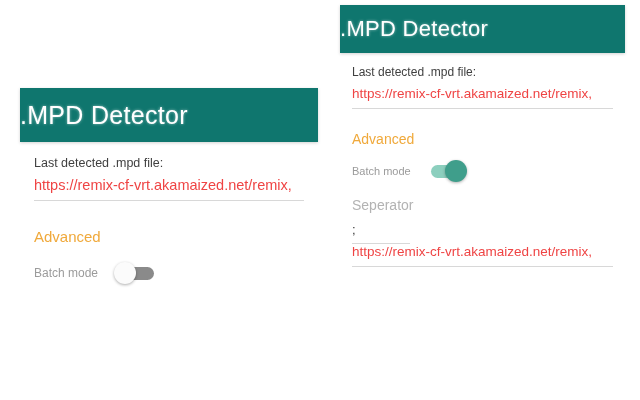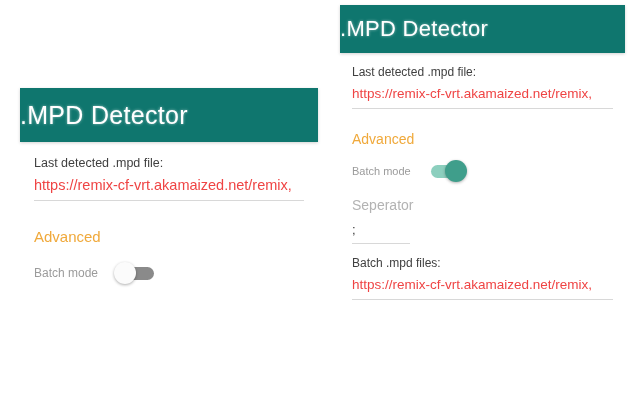--- a/index.html
+++ b/index.html
@@ -208,21 +208,20 @@
           <span class="track"></span>
           <span class="knob"></span>
         </span>
       </div>
 
       <div class="small-label">Seperator</div>
 
       <div class="sep-value">;</div>
       <div class="sep-underline"></div>
 
-      <div class="field-label">Batch .mpd files:</div>
 
       <div class="field-value">https://remix-cf-vrt.akamaized.net/remix,</div>
       <div class="field-underline"></div>
 
     </div>
   </div>
 
 </div>
 
 </body></html>

